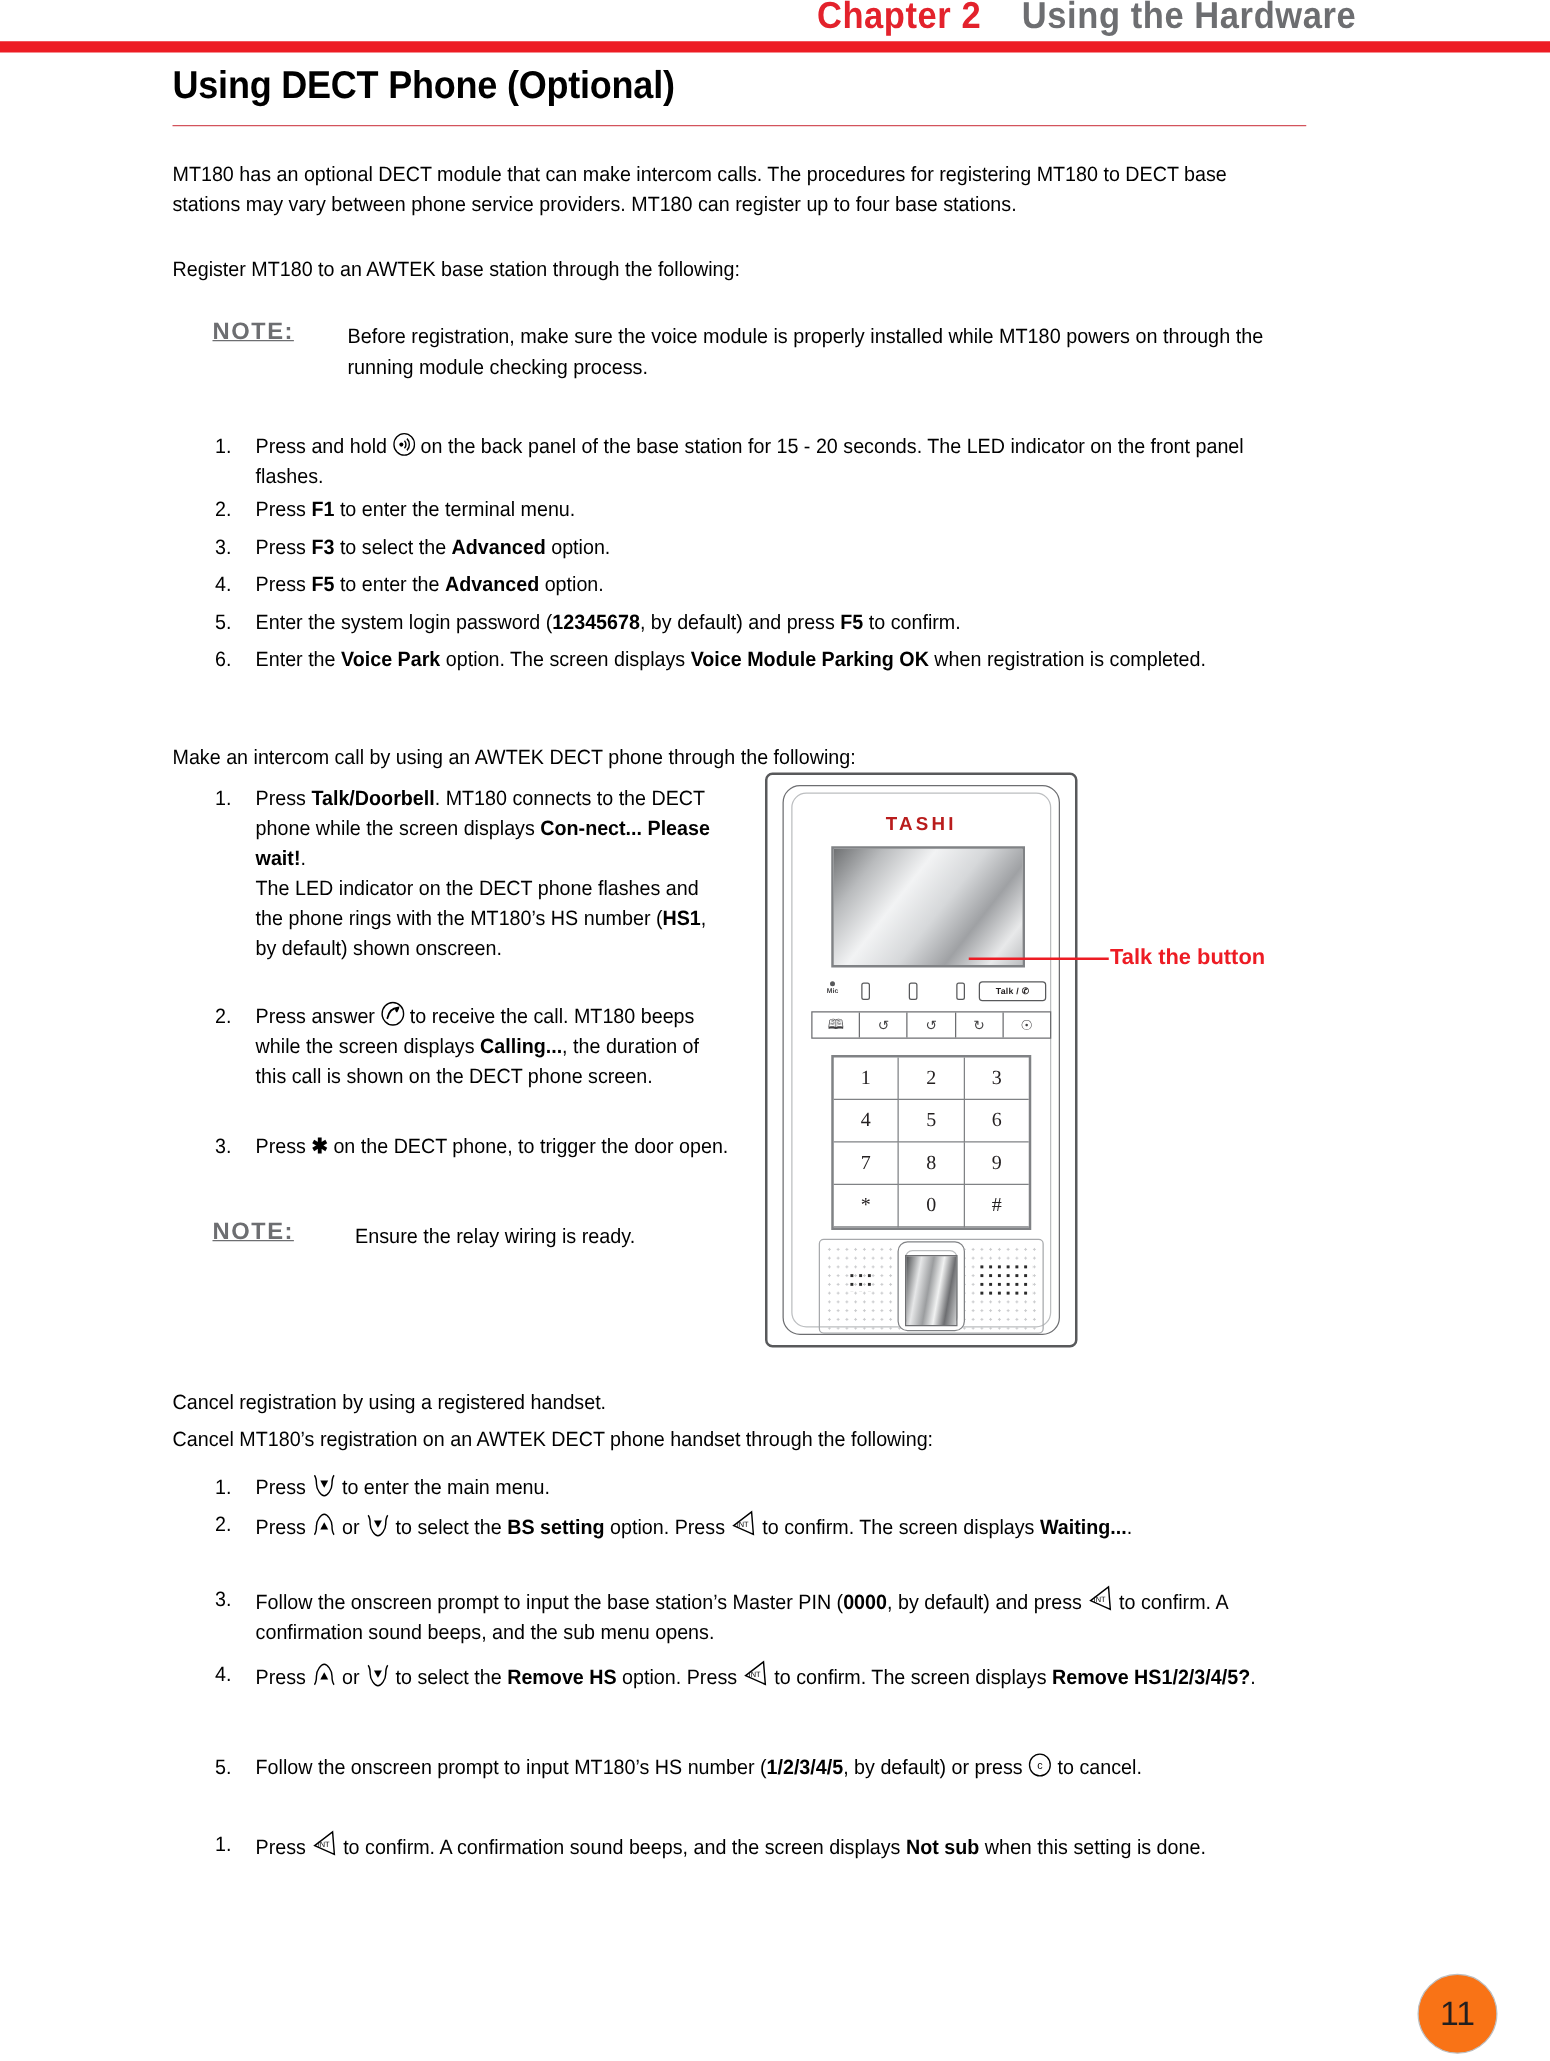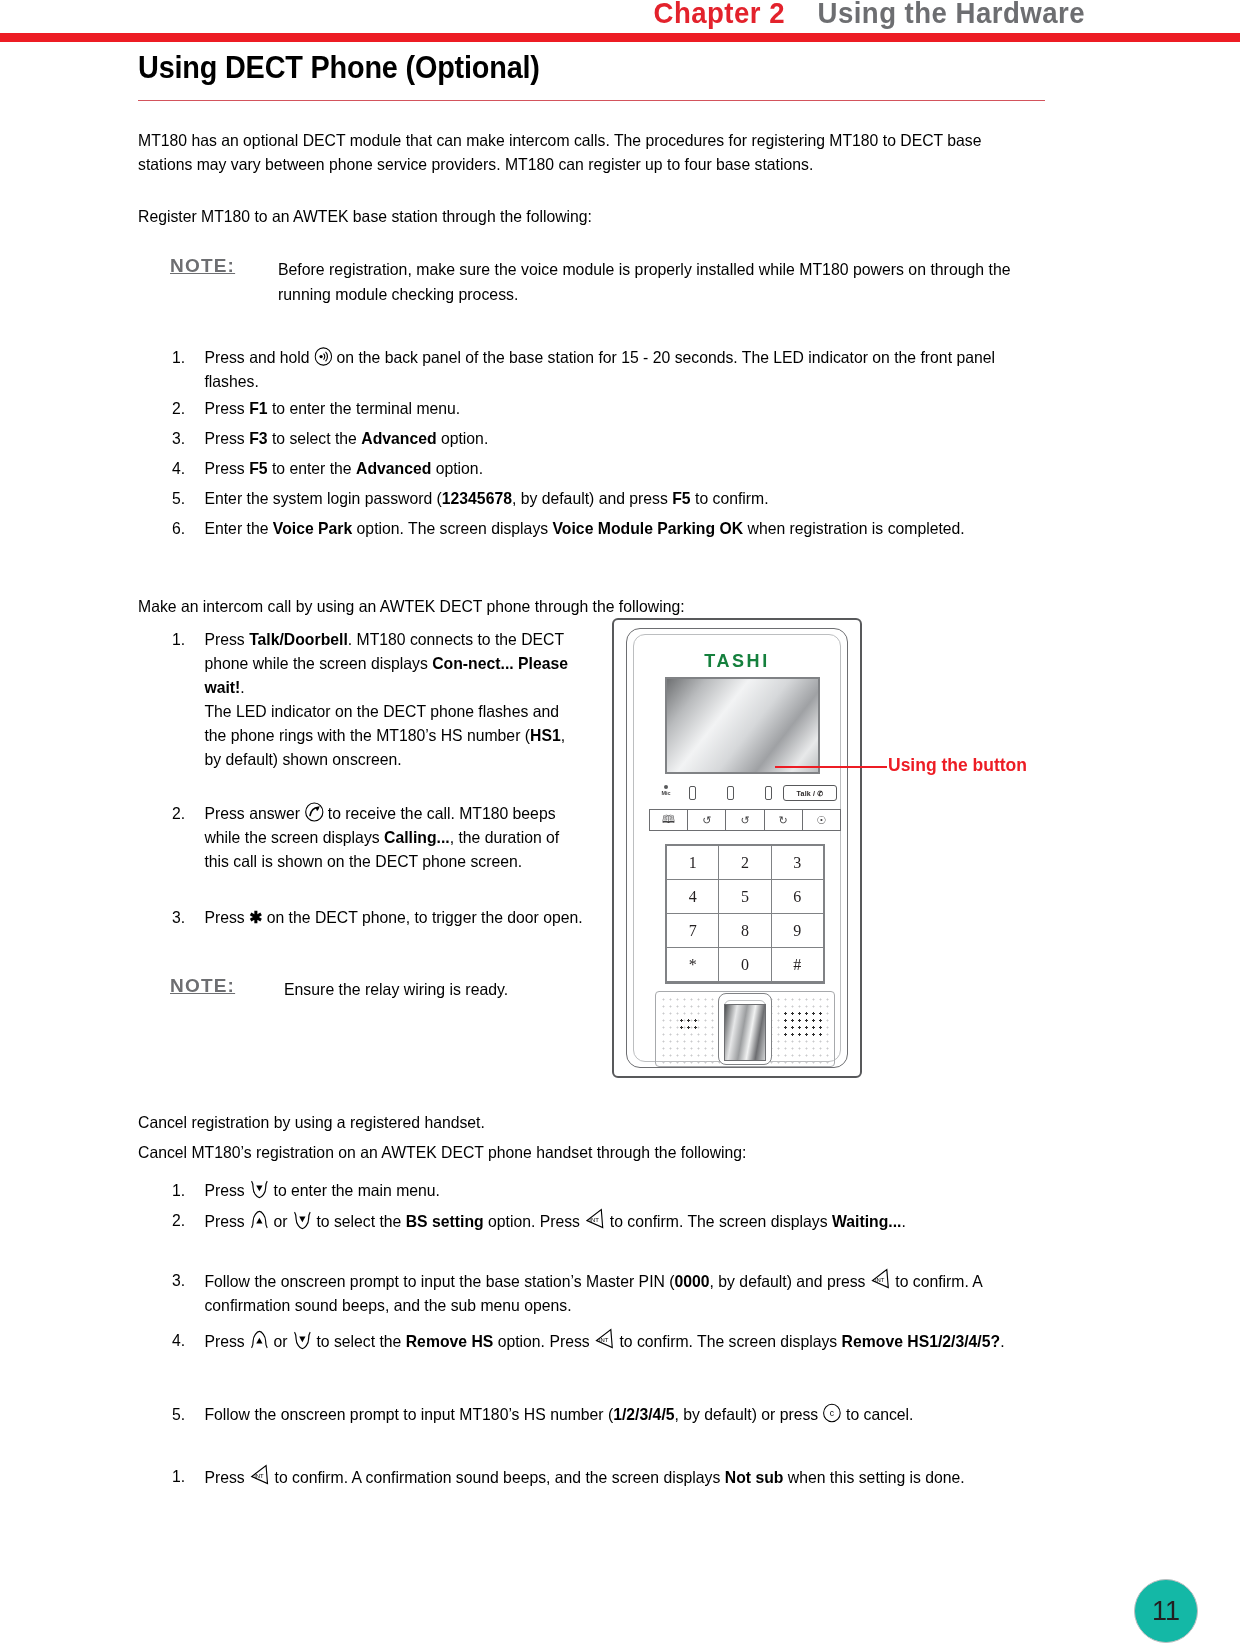--- a/index.html
+++ b/index.html
@@ -106,22 +106,22 @@
     background:#fff;
   }
   .dev-inner2 {
     position:absolute; left:6px; top:5px; right:6px; bottom:5px;
     border:1px solid #bcbec0;
     border-radius:12px;
   }
   .brand {
     position:absolute; left:0; right:0; top:22px;
     text-align:center;
-    font-size:18px; font-weight:bold; letter-spacing:2.6px;
-    color:#15803d;
+    font-size:15px; font-weight:bold; letter-spacing:2.6px;
+    color:#b91c1c;
   }
   .screen {
     position:absolute; left:38px; top:48px; width:155px; height:97px;
     border:2px solid #808285;
     background:linear-gradient(128deg,#6f7173 0%,#b9bbbd 18%,#f2f3f4 37%,#d6d8da 55%,#9fa1a4 72%,#e8e9ea 88%,#bcbec0 100%);
   }
   .microw {
     position:absolute; left:30px; top:155px; width:178px; height:20px;
   }
   .mic-ico {
@@ -207,21 +207,21 @@
     position:absolute; left:888px; top:755px;
     color:#ed1c24; font-size:17.5px; font-weight:bold;
     white-space:nowrap;
   }
 
   
   .pagenum {
     position:absolute; right:42px; bottom:6px;
     width:64px; height:64px;
     border:1.4px solid #bcbec0; border-radius:50%;
-    background:#14b8a6;
+    background:#f97316;
     display:flex; align-items:center; justify-content:center;
     font-size:27px; color:#231f20;
   }
 </style>
 </head>
 <body>
 
 <div class="page-header">
   <div class="header-text">
     <span class="header-chapter">Chapter 2</span>
@@ -362,21 +362,21 @@
         <div class="fp-outer">
           <div class="fp-mid"></div>
           <div class="fp-win"></div>
         </div>
       </div>
     </div>
   </div>
 </div>
 
 <div class="callout-line"></div>
-<div class="callout-text">Using the button</div>
+<div class="callout-text">Talk the button</div>
 
 <div class="para" style="left:138px; top:1110px; width:930px;">Cancel registration by using a registered handset.</div>
 <div class="para" style="left:138px; top:1140px; width:930px;">Cancel MT180’s registration on an AWTEK DECT phone handset through the following:</div>
 
 <div class="li" style="left:172px; top:1178px; width:890px;">
   <span class="num">1.</span>
   <span class="txt">Press <span class="gi"><svg width="21" height="20" viewBox="0 0 21 20">
           <path d="M2.3 2.2 C2.3 2.2 4 4.5 4 9.2 C4 14 8 18.6 10.5 18.6 C13 18.6 17 14 17 9.2 C17 4.5 18.7 2.2 18.7 2.2" fill="none" stroke="#000" stroke-width="1.2"></path>
           <path d="M7.2 6.4 L13.8 6.4 L10.5 12.2 Z" fill="#000"></path>
         </svg></span> to enter the main menu.</span>

